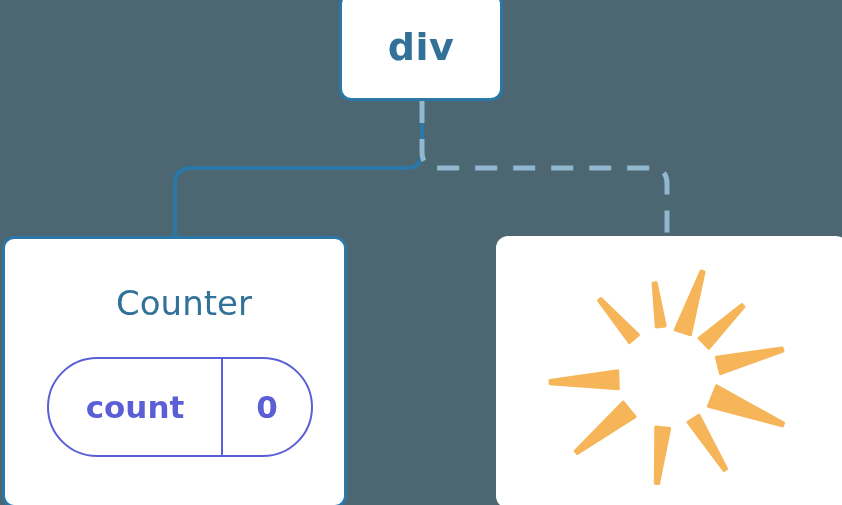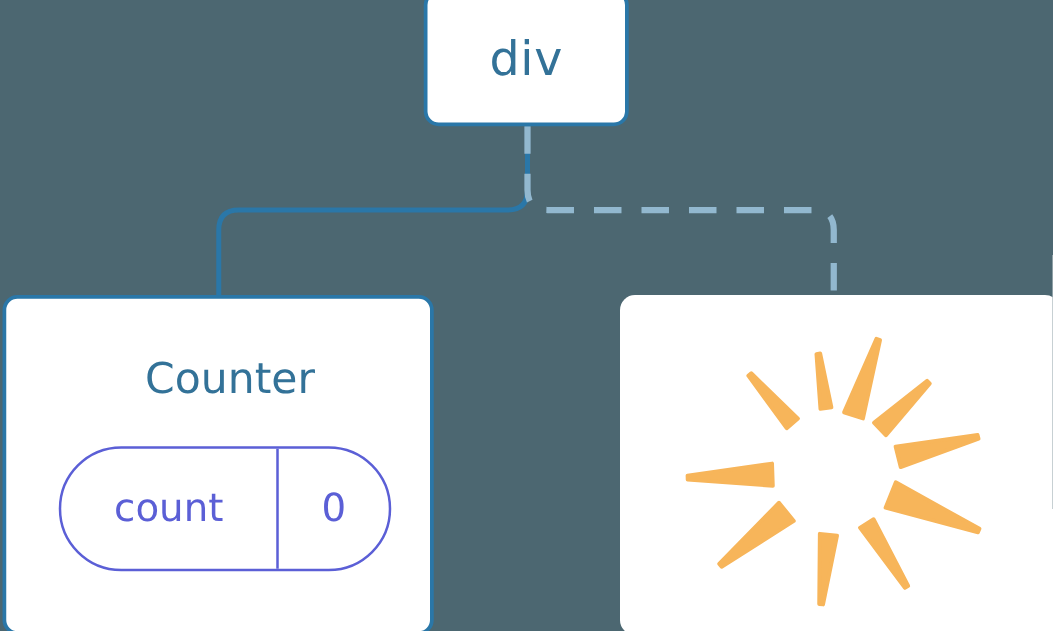--- a/index.html
+++ b/index.html
@@ -55,21 +55,21 @@
     left: 496px;
     top: 236px;
     width: 352px;
     height: 272px;
     border-radius: 12px;
   }
 
   .node-label {
     color: #337298;
     font-size: 38px;
-    font-weight: 400;
+    font-weight: 700;
     letter-spacing: 0.5px;
     line-height: 1;
   }
   .counter-title {
     position: absolute;
     left: 0;
     right: 0;
     top: 47px;
     text-align: center;
     color: #337298;
@@ -84,20 +84,21 @@
     left: 42px;
     top: 118px;
     width: 266px;
     height: 100px;
     border: 2px solid #5b5fd6;
     border-radius: 50px;
     display: flex;
     align-items: stretch;
     box-sizing: border-box;
     background: #ffffff;
+    font-weight: bold;
   }
   .pill-key {
     flex: 0 0 174px;
     display: flex;
     align-items: center;
     justify-content: center;
     color: #5b5fd6;
     font-size: 31px;
     border-right: 2px solid #5b5fd6;
     box-sizing: border-box;

